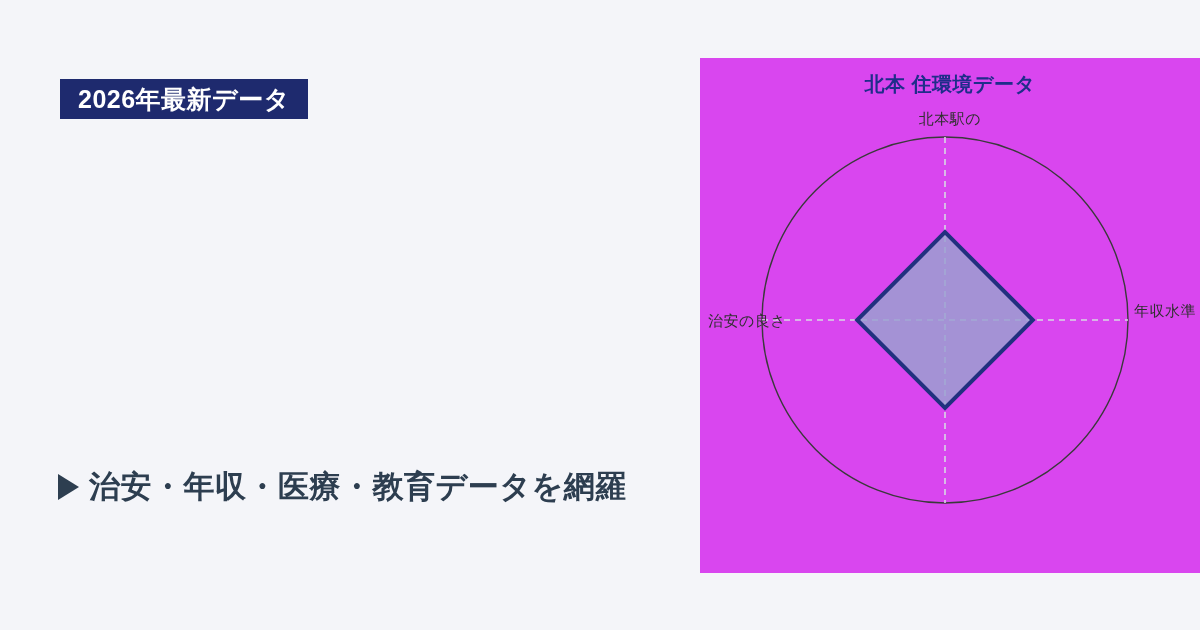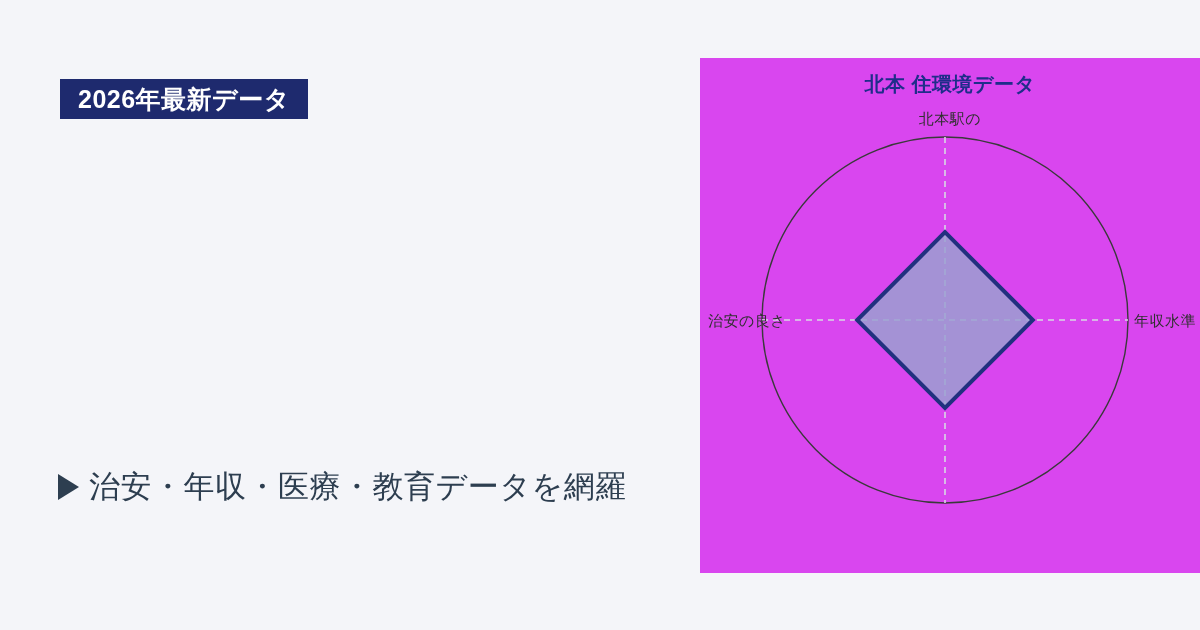--- a/index.html
+++ b/index.html
@@ -71,21 +71,21 @@
 
   .subtitle {
     position: absolute;
     left: 58px;
     top: 466px;
     display: flex;
     align-items: center;
     gap: 10px;
     color: #2d3e50;
     font-size: 31px;
-    font-weight: normal;
+    font-weight: bold;
     letter-spacing: 0.5px;
     white-space: nowrap;
   }
 
   .tri-icon {
     display: inline-block;
     width: 0;
     height: 0;
     border-left: 21px solid #2d3e50;
     border-top: 13px solid transparent;
@@ -126,21 +126,21 @@
   .axis-label {
     position: absolute;
     font-size: 15px;
     color: #303030;
     white-space: nowrap;
     letter-spacing: 0.5px;
   }
   .axis-label.top    { left: 0;   top: 52px;  width: 500px; text-align: center; }
   .axis-label.bottom { left: 0;   top: 451px; width: 500px; text-align: center; }
   .axis-label.left   { left: 8px;  top: 254px; }
-  .axis-label.right  { right: 4px; top: 254px; }
+  .axis-label.right  { right: 4px; top: 244px; }
 </style>
 </head>
 <body>
 
 <div id="stage">
 
   <div class="left-panel">
 
     <div class="badge">
       <span>2026年最新データ</span>

